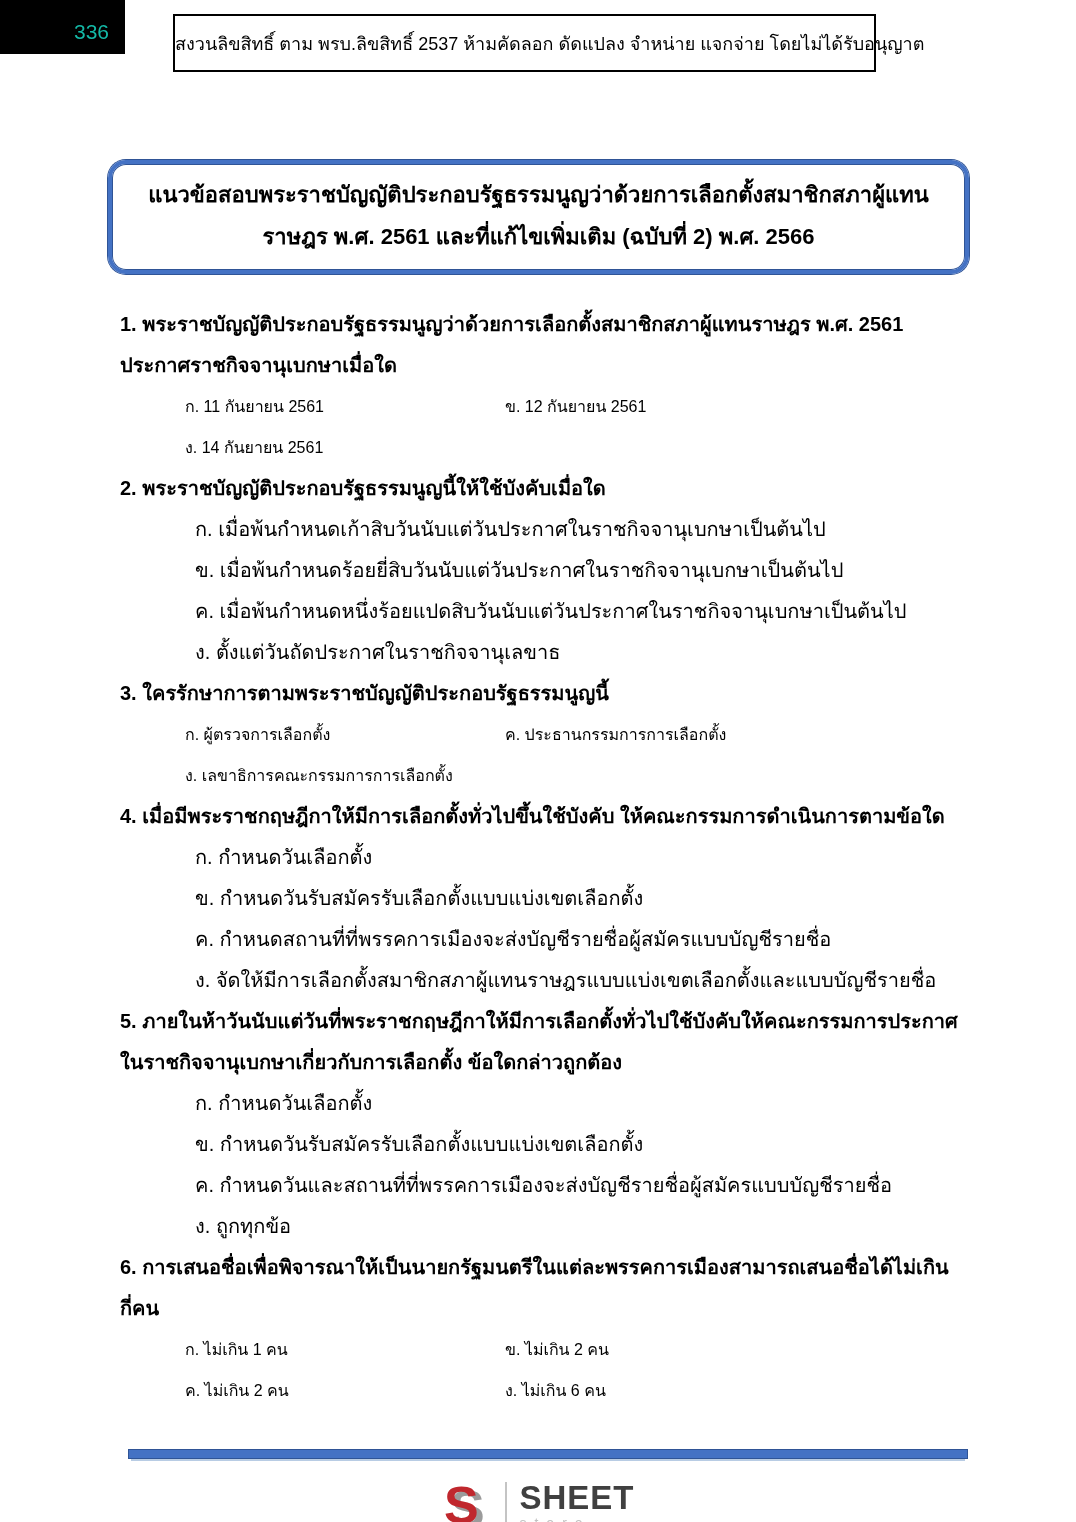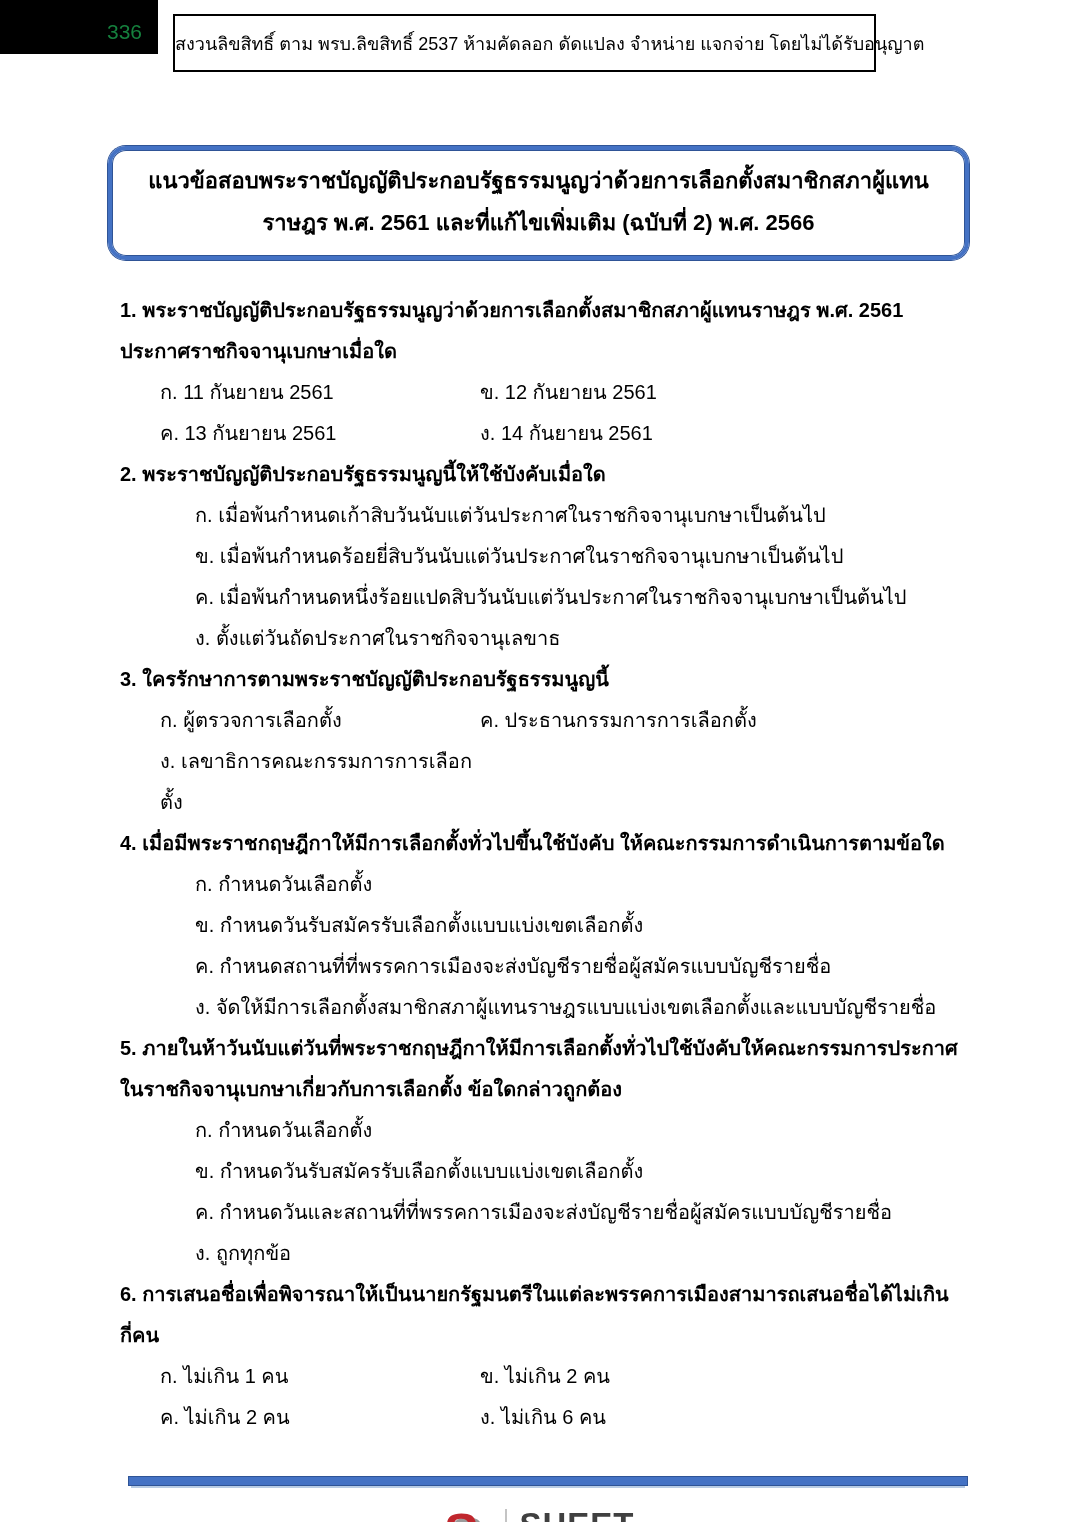--- a/index.html
+++ b/index.html
@@ -7,50 +7,50 @@
   body { font-family:"Liberation Sans","DejaVu Sans",sans-serif; color:#000; }
 
   .page {
     position:relative; width:1076px; height:1522px;
     background:#fff; overflow:hidden;
   }
 
   
   .header { position:relative; height:118px; }
   .pagenum-box {
-    position:absolute; left:0; top:37; width:158px; height:54px;
-    background:#000; color:#15803d;
+    position:absolute; left:0; top:37; width:125px; height:54px;
+    background:#000; color:#14b8a6;
     display:flex; align-items:center; justify-content:flex-end;
     padding-right:16px; padding-top:10px;
     font-size:21px;
   }
   .copyright-box {
     position:absolute; left:173px; top:14px; width:703px; height:58px;
     border:2px solid #000;
     display:flex; align-items:center; justify-content:flex-start;
     font-size:18px; white-space:nowrap;
   }
 
   
   .title-box {
-    margin:28px 107px 0 108px;
+    margin:42px 107px 0 108px;
     border:4px solid #4472C4; border-radius:18px;
     box-shadow:inset 0 0 0 1px #2F5496, 0 0 0 1px #2F5496;
     padding:10px 26px 12px 26px;
     text-align:center; font-weight:bold; font-size:22px; line-height:42px;
   }
 
   
   .main { margin:30px 116px 0 120px; }
   .question { margin:0; }
   .q-stem { font-weight:bold; font-size:20px; line-height:41px; }
   .opts-list .opt { margin-left:75px; font-size:20px; line-height:41px; }
   .opts-grid {
     display:grid; grid-template-columns:320px auto;
-    margin-left:40px; font-size:20px; line-height:41px;
+    margin-left:65px; font-size:16px; line-height:41px;
   }
 
   
   .footer-rule {
     margin:38px 108px 0 128px; height:10px;
     background:#4472C4; border:1px solid #2F5496;
     box-shadow:0 5px 0 -3px #b8cce4;
   }
   .logo-row {
     margin-top:16px; display:flex; align-items:center; justify-content:center;
@@ -82,21 +82,20 @@
     <div>แนวข้อสอบพระราชบัญญัติประกอบรัฐธรรมนูญว่าด้วยการเลือกตั้งสมาชิกสภาผู้แทนราษฎร พ.ศ. 2561 และที่แก้ไขเพิ่มเติม (ฉบับที่ 2) พ.ศ. 2566</div>
   </div>
 
   <div class="main">
 
     <section class="question">
       <p class="q-stem">1. พระราชบัญญัติประกอบรัฐธรรมนูญว่าด้วยการเลือกตั้งสมาชิกสภาผู้แทนราษฎร พ.ศ. 2561 ประกาศราชกิจจานุเบกษาเมื่อใด</p>
       <div class="opts-grid">
         <div class="opt">ก. 11 กันยายน 2561</div>
         <div class="opt">ข. 12 กันยายน 2561</div>
-        <div class="opt">ค. 13 กันยายน 2561</div>
         <div class="opt">ง. 14 กันยายน 2561</div>
       </div>
     </section>
 
     <section class="question">
       <p class="q-stem">2. พระราชบัญญัติประกอบรัฐธรรมนูญนี้ให้ใช้บังคับเมื่อใด</p>
       <div class="opts-list">
         <div class="opt">ก. เมื่อพ้นกำหนดเก้าสิบวันนับแต่วันประกาศในราชกิจจานุเบกษาเป็นต้นไป</div>
         <div class="opt">ข. เมื่อพ้นกำหนดร้อยยี่สิบวันนับแต่วันประกาศในราชกิจจานุเบกษาเป็นต้นไป</div>
         <div class="opt">ค. เมื่อพ้นกำหนดหนึ่งร้อยแปดสิบวันนับแต่วันประกาศในราชกิจจานุเบกษาเป็นต้นไป</div>

